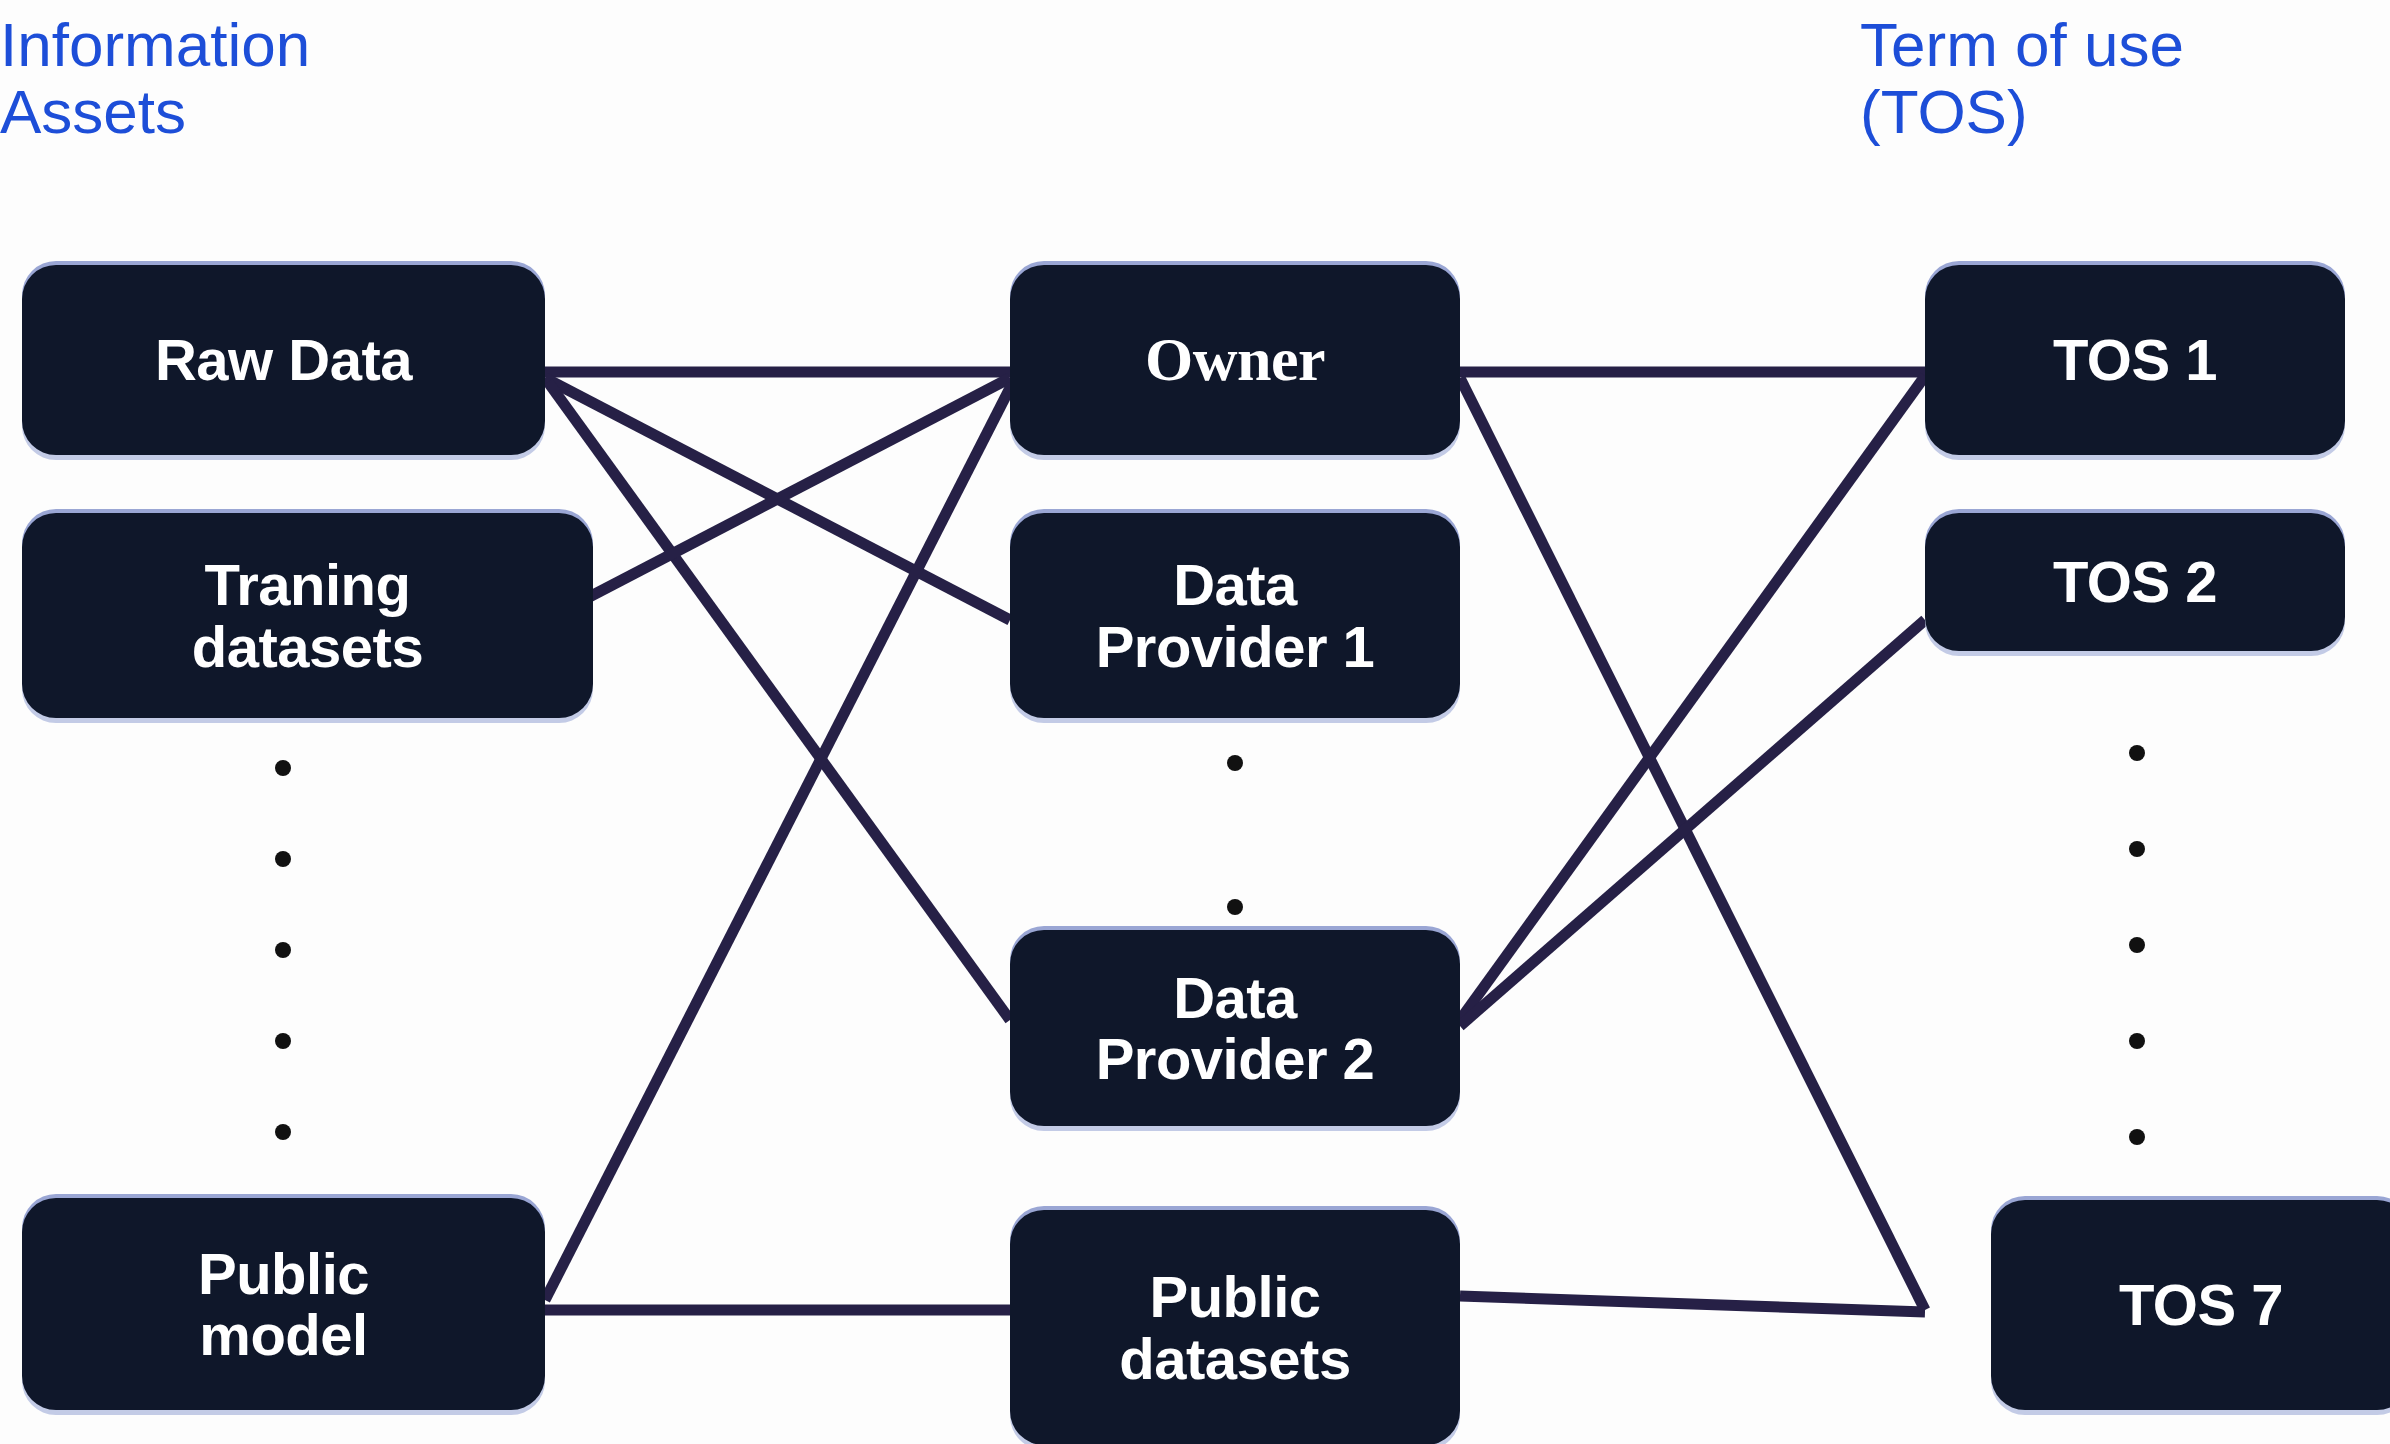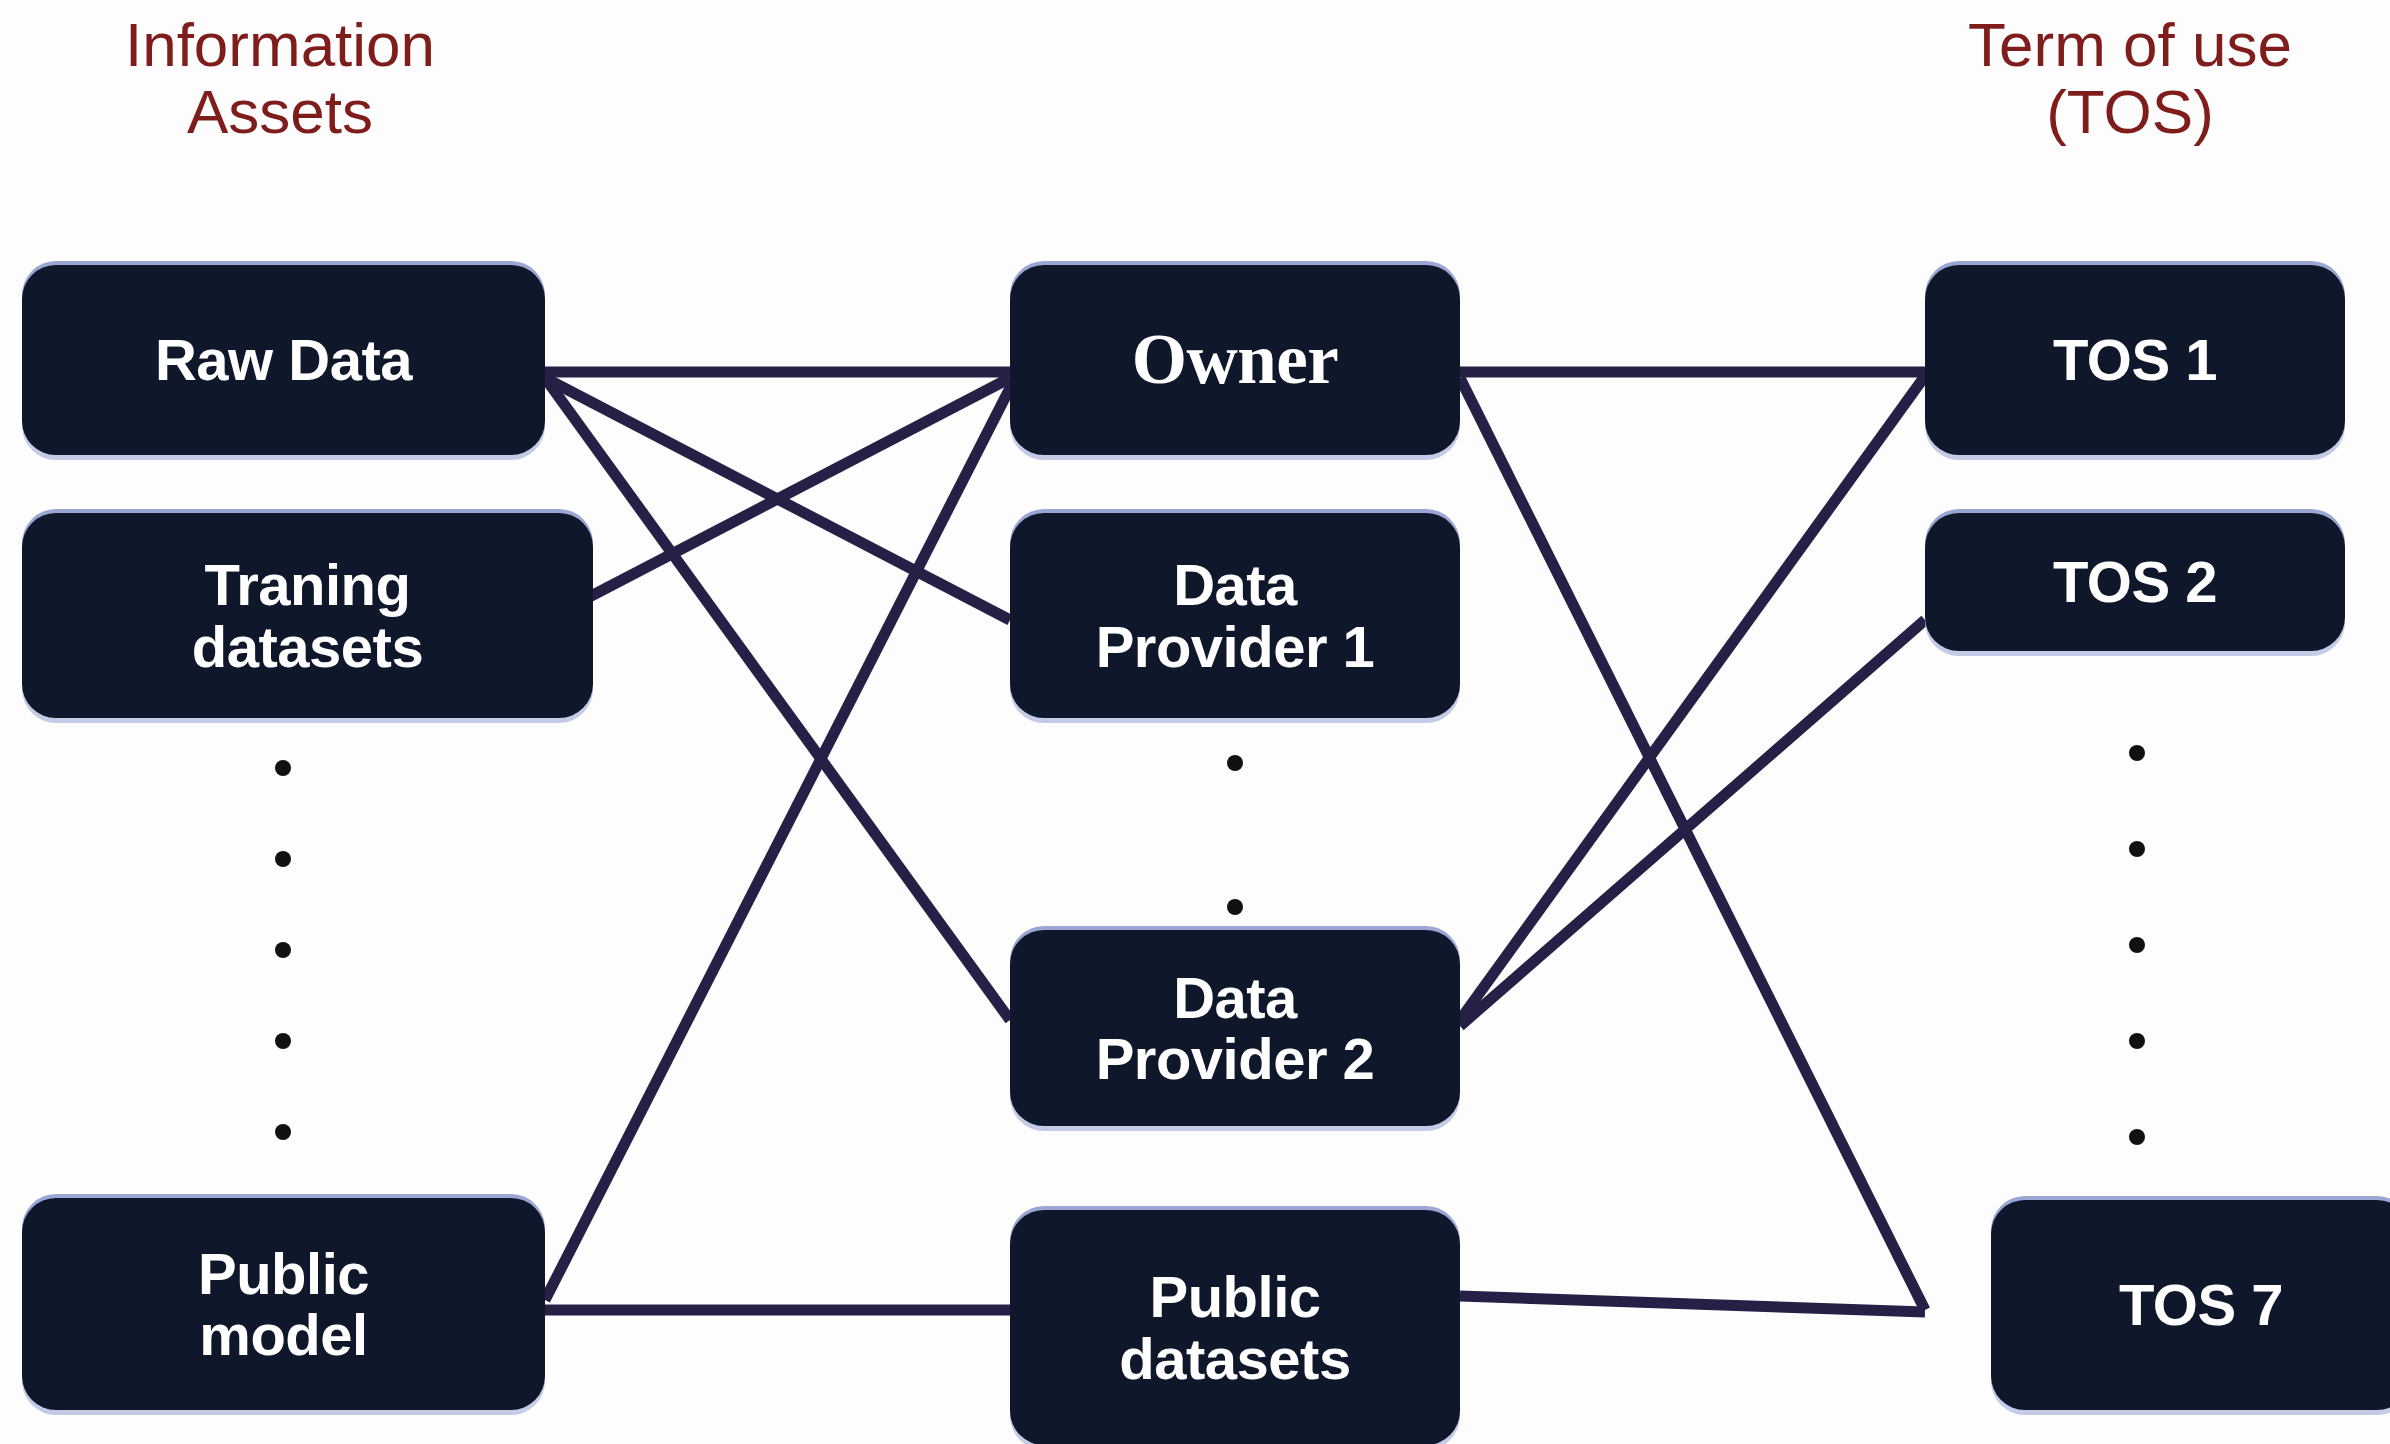--- a/index.html
+++ b/index.html
@@ -20,22 +20,22 @@
   #edges {
     position: absolute;
     left: 0;
     top: 0;
     width: 2390px;
     height: 1444px;
     pointer-events: none;
   }
   .col-header {
     position: absolute;
-    text-align: center;
-    color: #7f1d1d;
+    text-align: left;
+    color: #1d4ed8;
     font-size: 62px;
     line-height: 1.08;
     font-weight: 400;
     font-family: "Liberation Sans", sans-serif;
     white-space: pre-line;
   }
   .node {
     position: absolute;
     background: #0f172a;
     border-radius: 34px;
@@ -48,21 +48,21 @@
     font-size: 58px;
     font-weight: bold;
     line-height: 1.06;
     letter-spacing: -0.5px;
     white-space: pre-line;
     z-index: 3;
     font-family: "Liberation Sans", sans-serif;
   }
   .node.serif {
     font-family: "Liberation Serif", serif;
-    font-size: 71px;
+    font-size: 62px;
     text-align: right;
   }
   .dots {
     position: absolute;
     z-index: 2;
     display: flex;
     flex-direction: column;
     align-items: center;
     justify-content: space-between;
   }

